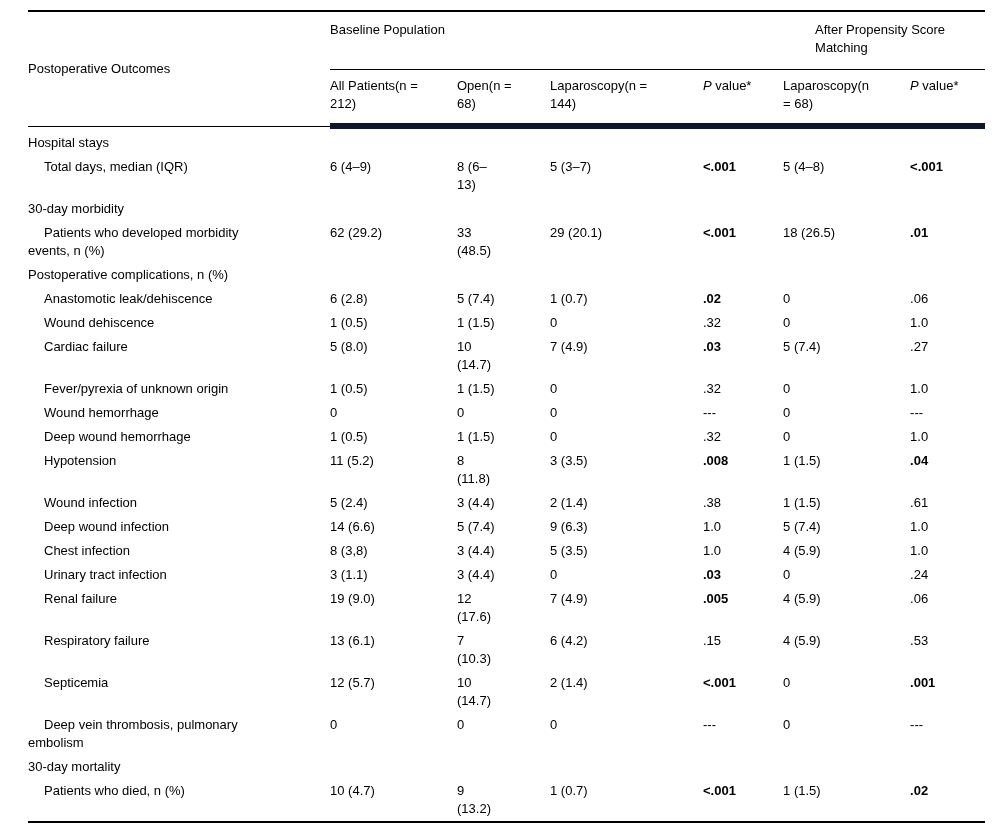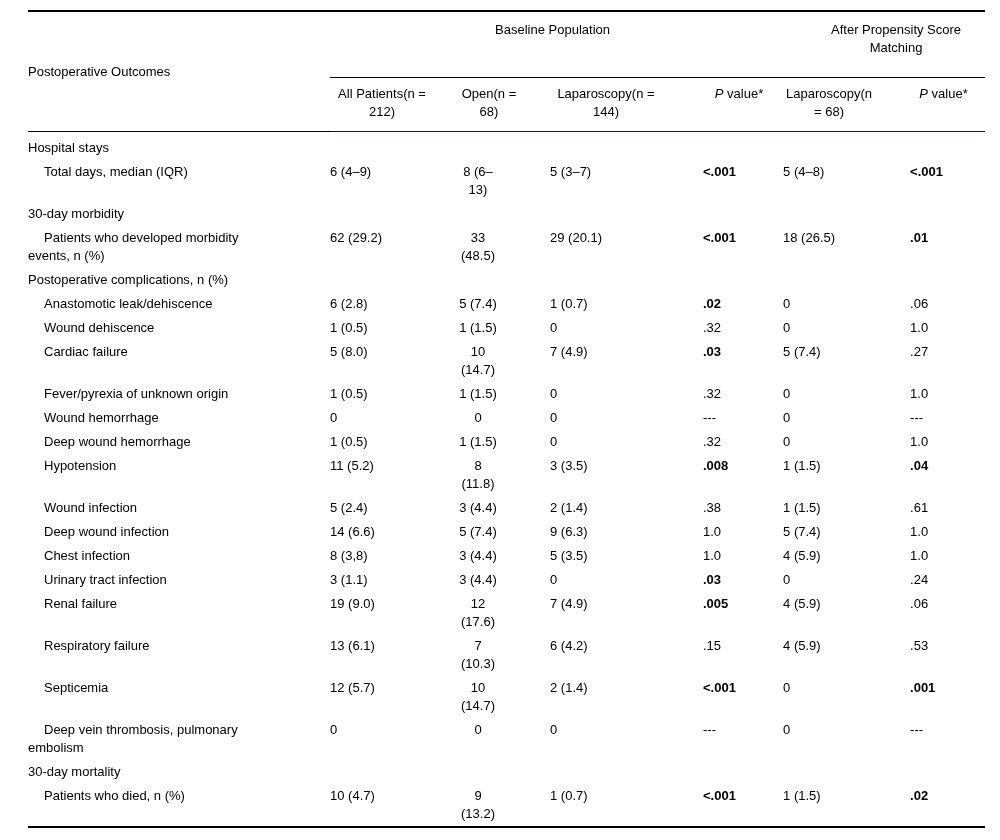--- a/index.html
+++ b/index.html
@@ -28,41 +28,39 @@
     line-height: 18px;
     font-size: 13px;
   }
   th.label-head {
     vertical-align: middle;
     border-bottom: 1px solid #000;
   }
   th.group {
     border-bottom: 1px solid #000;
     padding-top: 9px;
-    padding-bottom: 20px;
-    text-align: center;
+    padding-bottom: 12px;
   }
   tr.colrow th {
-    border-bottom: 1px solid #0f172a;
+    border-bottom: 6px solid #0f172a;
     padding-top: 7px;
     padding-bottom: 10px;
-    text-align: center;
   }
   tbody tr:first-child td { padding-top: 7px; margin-left: 23px; }
 
   
   .gwrap, .hwrap, .labwrap, .cwrap { display: block; }
   .g2 { max-width: 165px; margin-left: 32px; }
   .h1 { max-width: 104px; }
   .h2 { max-width: 64px; }
   .h3 { max-width: 112px; }
   .h5 { max-width: 92px; }
   .labwrap { max-width: 242px; }
   .item .labwrap { text-indent: 16px; }   
-  .cwrap.c2 { max-width: 42px; text-align: center; }
+  .cwrap.c2 { max-width: 42px; }
 
   .bold { font-weight: bold; }
   i { font-style: italic; }
 </style>
 </head>
 <body>
 
 <div class="page">
   <table class="outcomes">
     <colgroup>

